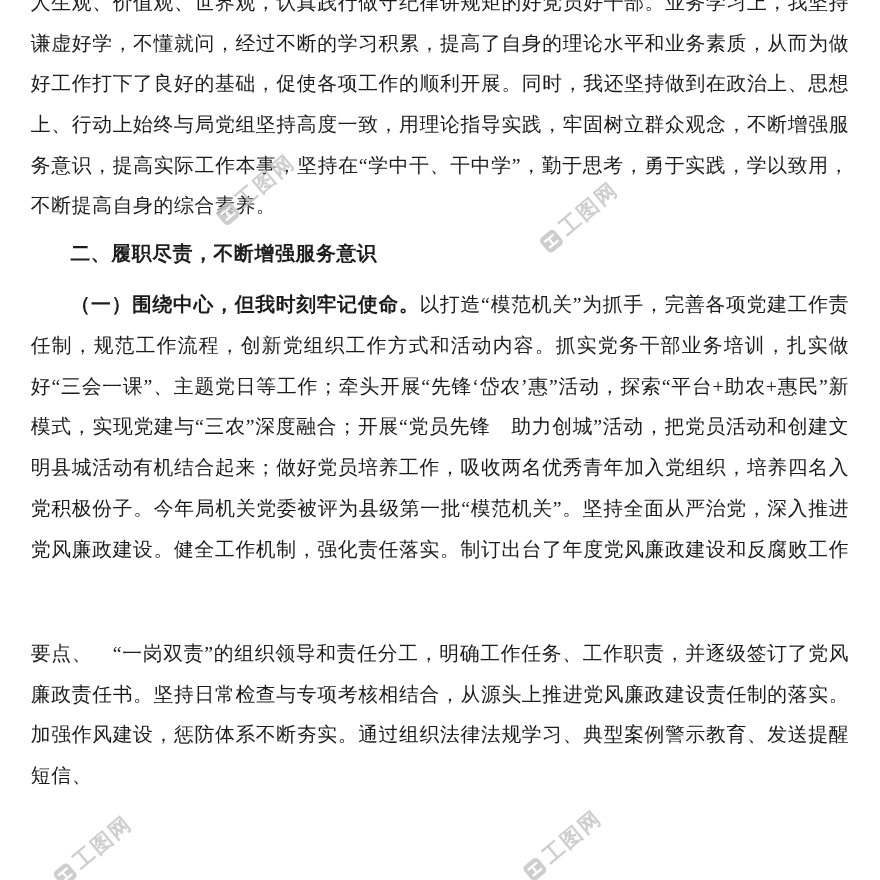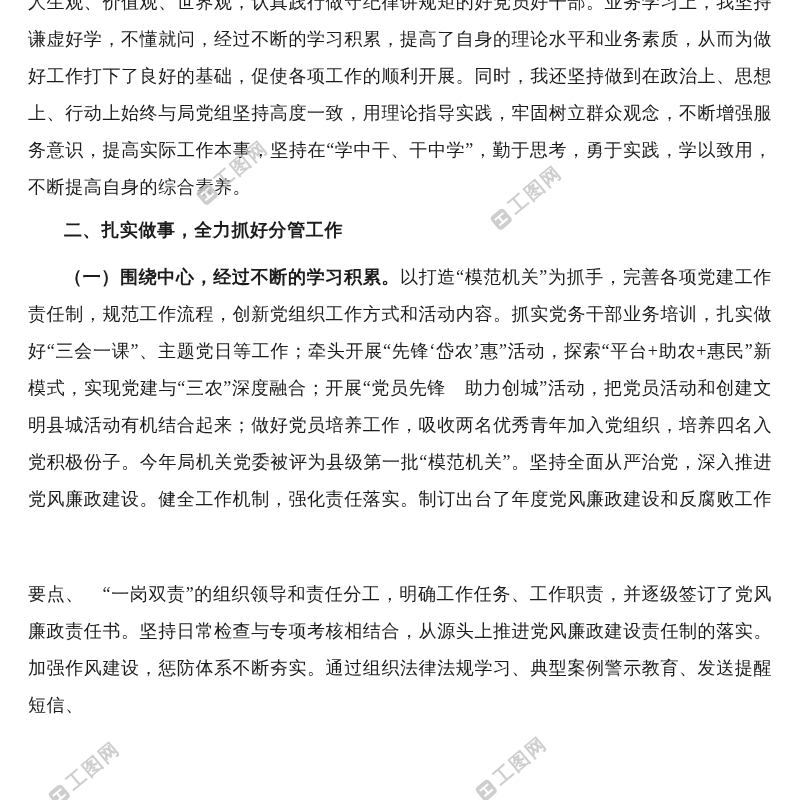--- a/index.html
+++ b/index.html
@@ -85,24 +85,24 @@
     background: #ffffff;
   }
 </style>
 </head>
 <body>
 
 <div class="content">
 
   <p class="para no-indent p1">人生观、价值观、世界观，认真践行做守纪律讲规矩的好党员好干部。业务学习上，我坚持谦虚好学，不懂就问，经过不断的学习积累，提高了自身的理论水平和业务素质，从而为做好工作打下了良好的基础，促使各项工作的顺利开展。同时，我还坚持做到在政治上、思想上、行动上始终与局党组坚持高度一致，用理论指导实践，牢固树立群众观念，不断增强服务意识，提高实际工作本事，坚持在“学中干、干中学”，勤于思考，勇于实践，学以致用，不断提高自身的综合素养。</p>
 
-  <h2 class="heading">二、扎实做事，全力抓好分管工作</h2>
+  <h2 class="heading">二、履职尽责，不断增强服务意识</h2>
 
 
-  <p class="para p3"><strong class="lead">（一）围绕中心，经过不断的学习积累。</strong><span>以打造“模范机关”为抓手，完善各项党建工作责任制，规范工作流程，创新党组织工作方式和活动内容。抓实党务干部业务培训，扎实做好“三会一课”、主题党日等工作；牵头开展“先锋‘岱农’惠”活动，探索“平台+助农+惠民”新模式，实现党建与“三农”深度融合；开展“党员先锋　助力创城”活动，把党员活动和创建文明县城活动有机结合起来；做好党员培养工作，吸收两名优秀青年加入党组织，培养四名入党积极份子。今年局机关党委被评为县级第一批“模范机关”。坚持全面从严治党，深入推进党风廉政建设。健全工作机制，强化责任落实。制订出台了年度党风廉政建设和反腐败工作</span></p>
+  <p class="para p3"><strong class="lead">（一）围绕中心，但我时刻牢记使命。</strong><span>以打造“模范机关”为抓手，完善各项党建工作责任制，规范工作流程，创新党组织工作方式和活动内容。抓实党务干部业务培训，扎实做好“三会一课”、主题党日等工作；牵头开展“先锋‘岱农’惠”活动，探索“平台+助农+惠民”新模式，实现党建与“三农”深度融合；开展“党员先锋　助力创城”活动，把党员活动和创建文明县城活动有机结合起来；做好党员培养工作，吸收两名优秀青年加入党组织，培养四名入党积极份子。今年局机关党委被评为县级第一批“模范机关”。坚持全面从严治党，深入推进党风廉政建设。健全工作机制，强化责任落实。制订出台了年度党风廉政建设和反腐败工作</span></p>
 
   <p class="para no-indent p4">要点、　“一岗双责”的组织领导和责任分工，明确工作任务、工作职责，并逐级签订了党风廉政责任书。坚持日常检查与专项考核相结合，从源头上推进党风廉政建设责任制的落实。加强作风建设，惩防体系不断夯实。通过组织法律法规学习、典型案例警示教育、发送提醒短信、</p>
 
 </div>
 
 <div class="watermark-layer">
   <div class="watermark" style="left:233px; top:172px;">
     <span class="wm-logo"></span>
     <span>工图网</span>
   </div>

